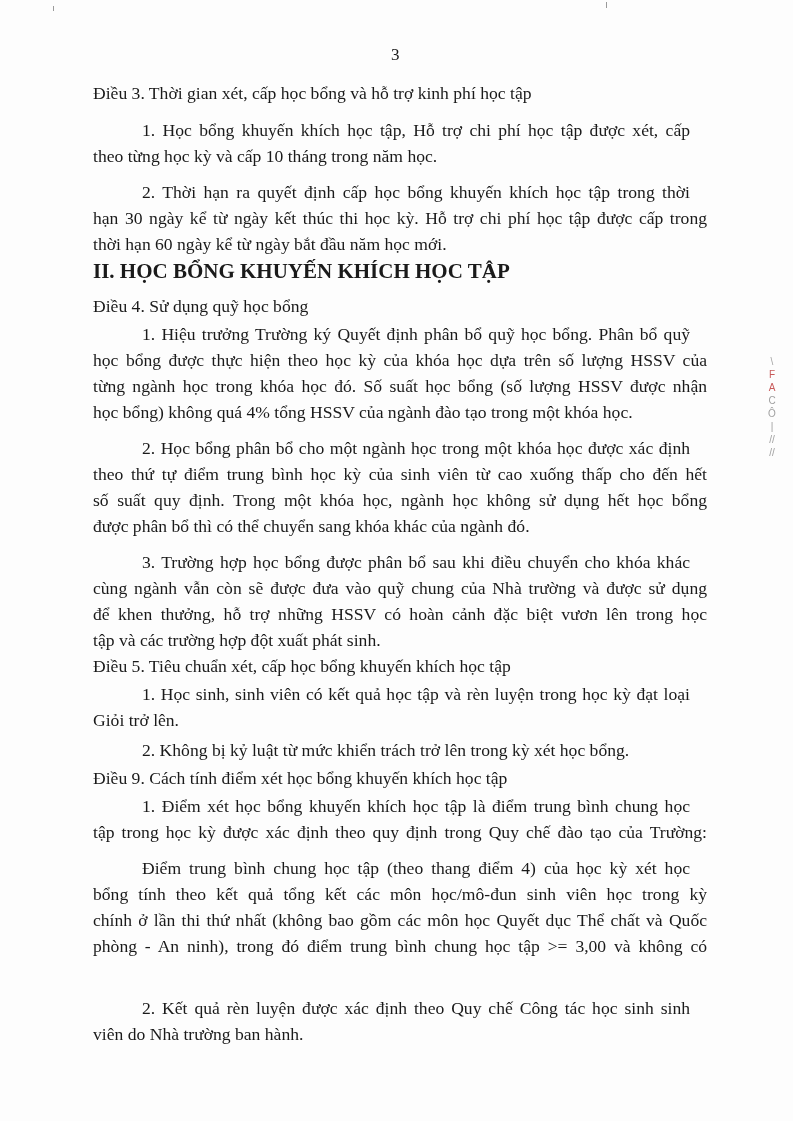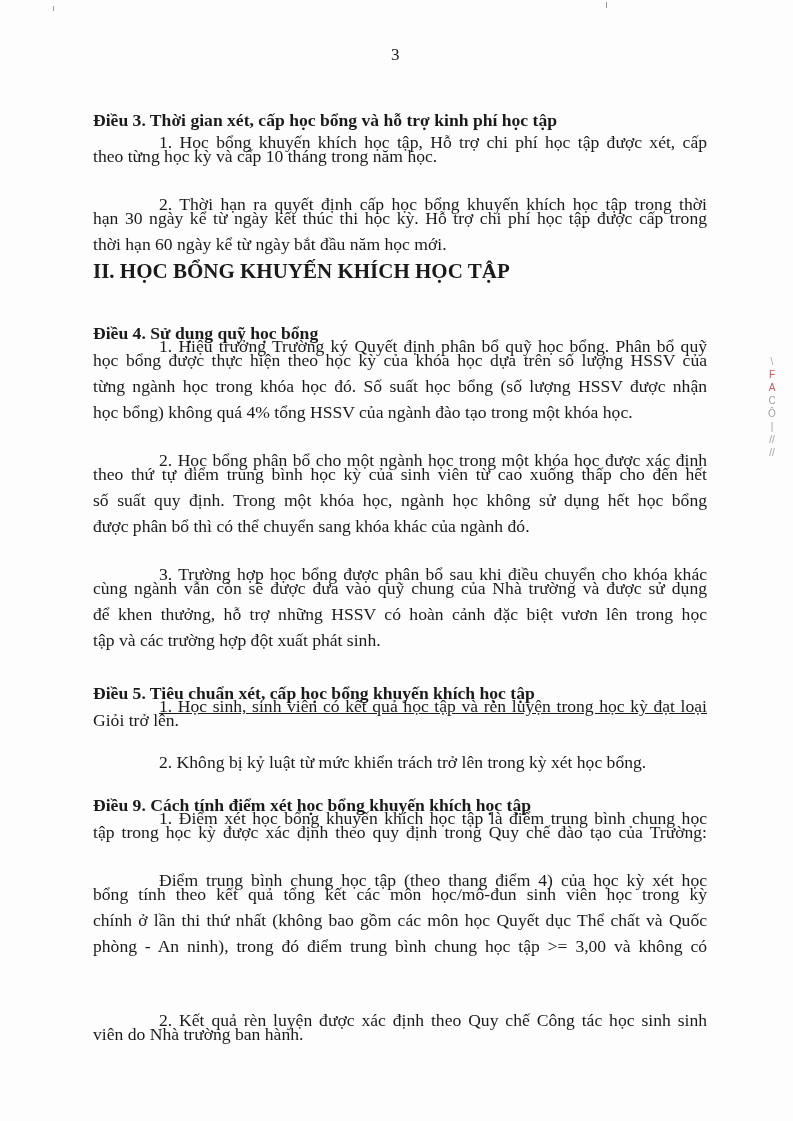--- a/index.html
+++ b/index.html
@@ -20,22 +20,22 @@
     line-height: 22px;
     white-space: nowrap;
   }
   .just {
     text-align: justify;
     text-align-last: justify;
     white-space: normal;
     height: 22px;
     overflow: hidden;
   }
-  .indent { left: 159px; width: 548px; margin-top: 12px; }
-  .bold { font-weight: bold; margin-top: 27px; }
+  .indent { left: 142px; width: 548px; }
+  .bold { font-weight: normal; }
   .section { font-size: 21px; font-weight: bold; line-height: 24px; }
   .page-number {
     position: absolute;
     left: 391px;
     top: 45px;
     font-size: 17px;
     line-height: 20px;
   }
   .mark { position: absolute; background: #9a9a9a; }
   .stamp {
@@ -79,21 +79,21 @@
   <div class="line just indent" style="top:437px;">2. Học bổng phân bổ cho một ngành học trong một khóa học được xác định</div>
   <div class="line just" style="top:463px;">theo thứ tự điểm trung bình học kỳ của sinh viên từ cao xuống thấp cho đến hết</div>
   <div class="line just" style="top:489px;">số suất quy định. Trong một khóa học, ngành học không sử dụng hết học bổng</div>
   <div class="line" style="top:515px;">được phân bổ thì có thể chuyển sang khóa khác của ngành đó.</div>
   <div class="line just indent" style="top:551px;">3. Trường hợp học bổng được phân bổ sau khi điều chuyển cho khóa khác</div>
   <div class="line just" style="top:577px;">cùng ngành vẫn còn sẽ được đưa vào quỹ chung của Nhà trường và được sử dụng</div>
   <div class="line just" style="top:603px;">để khen thưởng, hỗ trợ những HSSV có hoàn cảnh đặc biệt vươn lên trong học</div>
   <div class="line" style="top:629px;">tập và các trường hợp đột xuất phát sinh.</div>
 
   <div class="line bold" style="top:655px;">Điều 5. Tiêu chuẩn xét, cấp học bổng khuyến khích học tập</div>
-  <div class="line just indent" style="top:683px;text-decoration:underline;">1. Học sinh, sinh viên có kết quả học tập và rèn luyện trong học kỳ đạt loại</div>
+  <div class="line just indent" style="top:683px;">1. Học sinh, sinh viên có kết quả học tập và rèn luyện trong học kỳ đạt loại</div>
   <div class="line" style="top:709px;">Giỏi trở lên.</div>
   <div class="line indent" style="top:739px;">2. Không bị kỷ luật từ mức khiển trách trở lên trong kỳ xét học bổng.</div>
 
   <div class="line bold" style="top:767px;">Điều 9. Cách tính điểm xét học bổng khuyến khích học tập</div>
   <div class="line just indent" style="top:795px;">1. Điểm xét học bổng khuyến khích học tập là điểm trung bình chung học</div>
   <div class="line just" style="top:821px;">tập trong học kỳ được xác định theo quy định trong Quy chế đào tạo của Trường:</div>
   <div class="line just indent" style="top:857px;">Điểm trung bình chung học tập (theo thang điểm 4) của học kỳ xét học</div>
   <div class="line just" style="top:883px;">bổng tính theo kết quả tổng kết các môn học/mô-đun sinh viên học trong kỳ</div>
   <div class="line just" style="top:909px;">chính ở lần thi thứ nhất (không bao gồm các môn học Quyết dục Thể chất và Quốc</div>
   <div class="line just" style="top:935px;">phòng - An ninh), trong đó điểm trung bình chung học tập &gt;= 3,00 và không có</div>

